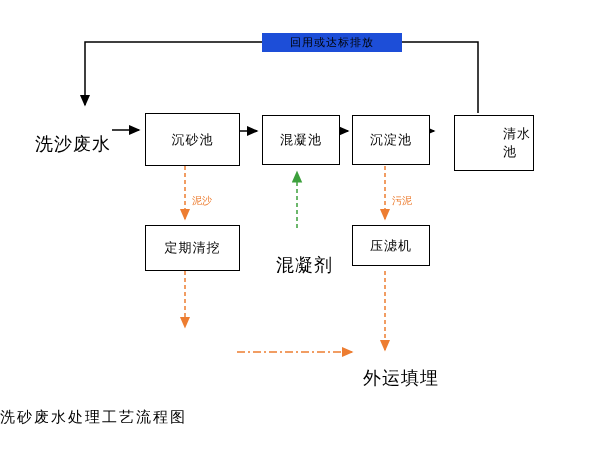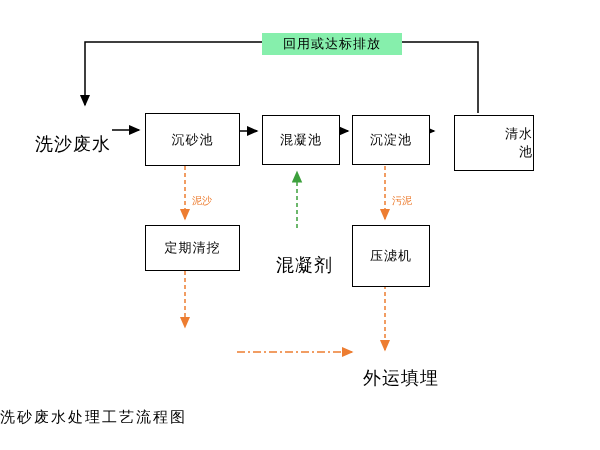--- a/index.html
+++ b/index.html
@@ -12,40 +12,39 @@
     overflow:hidden;
   }
   .box{
     position:absolute;
     border:1px solid #000;
     background:#fff;
     display:flex;align-items:center;justify-content:center;
     font-size:13px;
     letter-spacing:1px;
     box-sizing:border-box;
-    text-align:right;
   }
   .lbl{
     position:absolute;
     font-size:18px;
     letter-spacing:1px;
     white-space:nowrap;
   }
   .edge-lbl{
     position:absolute;
     font-size:10px;
     color:#ED7D31;
     white-space:nowrap;
   }
   .feedback-lbl{
     position:absolute;
     top:33px;left:262px;width:140px;
     text-align:center;
-    background:#86efac;
-    font-size:13px;
+    background:#1d4ed8;
+    font-size:11px;
     letter-spacing:1px;
     padding:2px 0;
   }
   .title{
     position:absolute;
     top:408px;left:0;width:600px;
     font-size:15px;
     letter-spacing:2px;
   }
   svg{position:absolute;top:0;left:0;}
@@ -110,21 +109,21 @@
     <span>清水池</span>
   </div>
 
   <div class="edge-lbl" style="top:194px;left:192px;">泥沙</div>
   <div class="edge-lbl" style="top:194px;left:392px;">污泥</div>
   <div class="lbl" style="top:245px;left:276px;margin-top:8px;">混凝剂</div>
 
   <div class="box" style="left:145px;top:225px;width:95px;height:46px;">
     <span>定期清挖</span>
   </div>
-  <div class="box" style="left:352px;top:225px;width:78px;height:62px;">
+  <div class="box" style="left:352px;top:225px;width:78px;height:41px;">
     <span>压滤机</span>
   </div>
 
   <div class="lbl" style="top:366px;left:363px;">外运填埋</div>
 
   <div class="title">洗砂废水处理工艺流程图</div>
 
 </div>
 
 </body></html>

